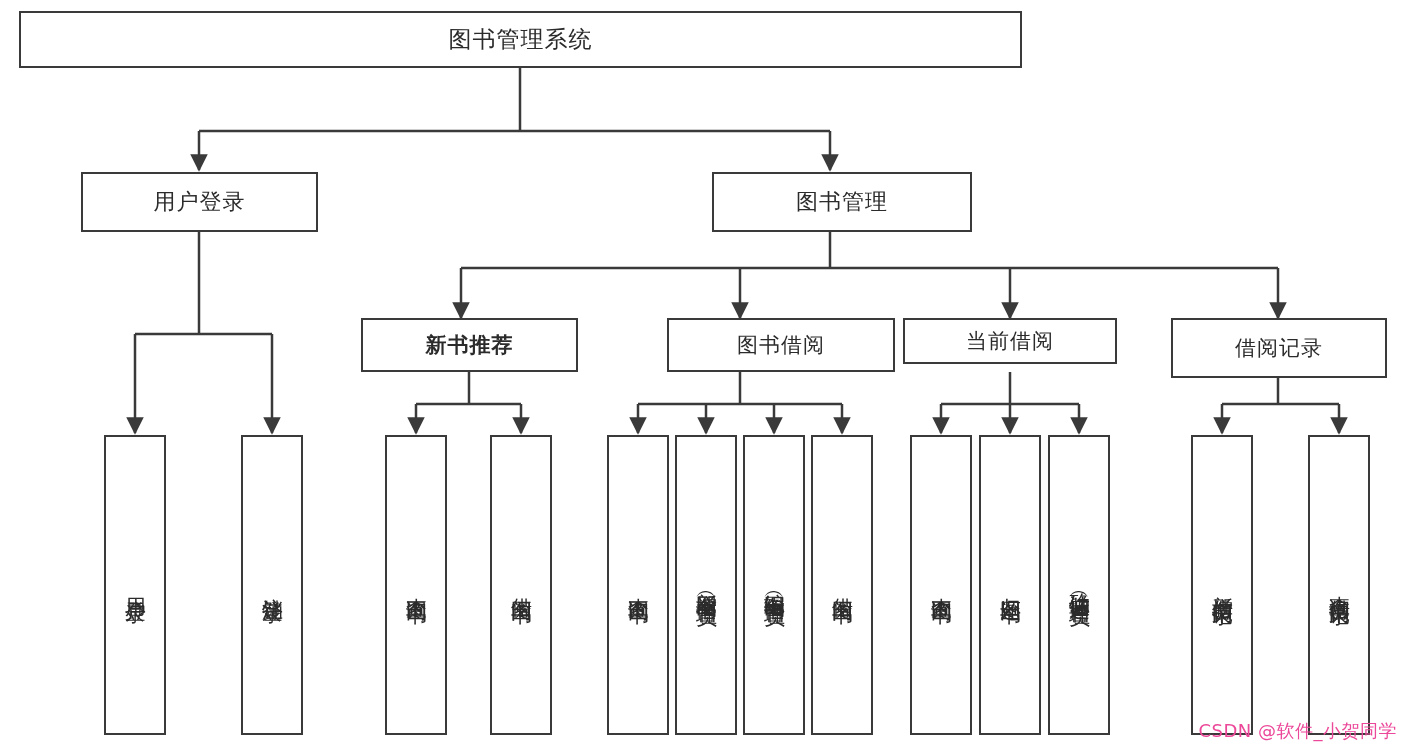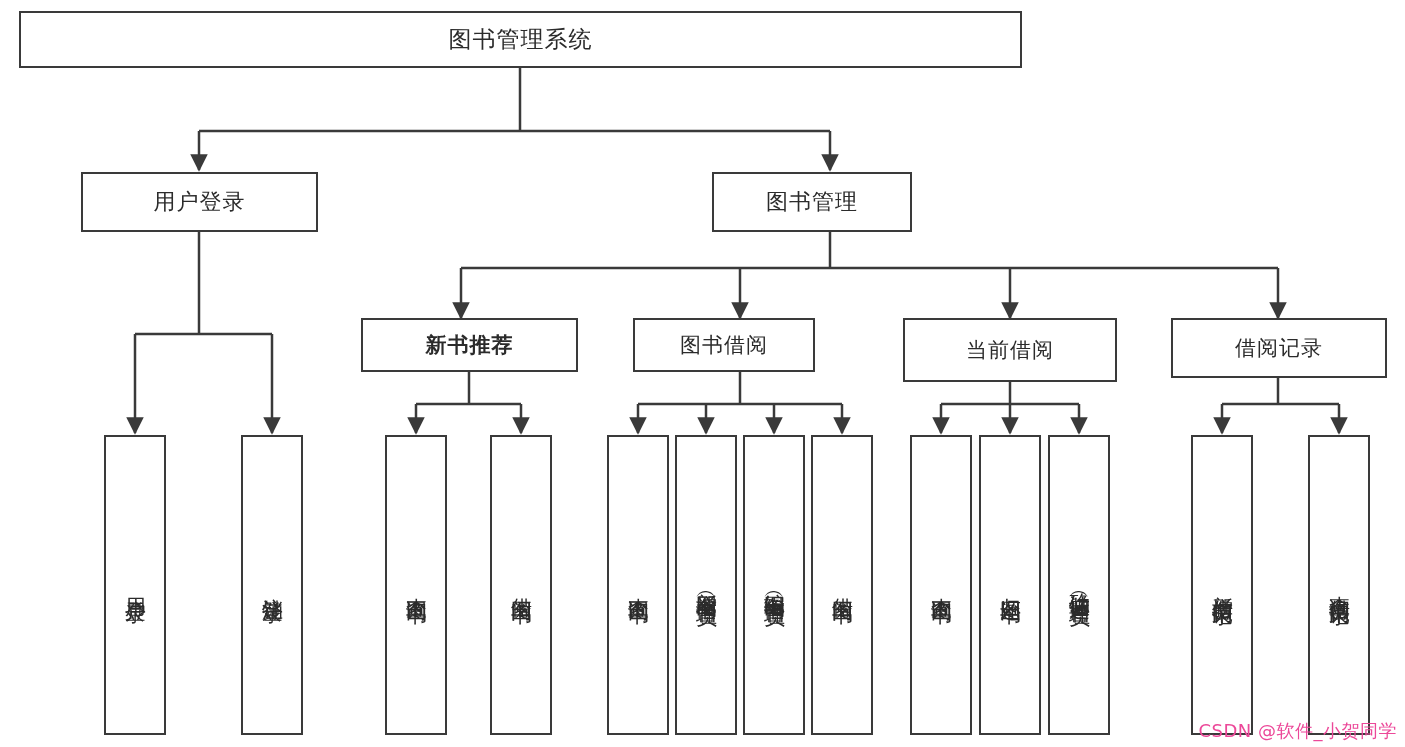--- a/index.html
+++ b/index.html
@@ -132,31 +132,31 @@
     </g>
   </svg>
 
   <div class="node root" style="left:19px; top:11px; width:1003px; height:57px;">
     <span class="htext">图书管理系统</span>
   </div>
 
   <div class="node lvl2" style="left:81px; top:172px; width:237px; height:60px;">
     <span class="htext">用户登录</span>
   </div>
-  <div class="node lvl2" style="left:712px; top:172px; width:200px; height:60px;">
+  <div class="node lvl2" style="left:712px; top:172px; width:260px; height:60px;">
     <span class="htext">图书管理</span>
   </div>
 
   <div class="node lvl3" style="left:361px; top:318px; width:217px; height:54px;font-weight:bold;">
     <span class="htext">新书推荐</span>
   </div>
-  <div class="node lvl3" style="left:633px; top:318px; width:182px; height:54px;">
+  <div class="node lvl3" style="left:667px; top:318px; width:228px; height:54px;">
     <span class="htext">图书借阅</span>
   </div>
-  <div class="node lvl3" style="left:903px; top:318px; width:214px; height:64px;">
+  <div class="node lvl3" style="left:903px; top:318px; width:214px; height:46px;">
     <span class="htext">当前借阅</span>
   </div>
   <div class="node lvl3" style="left:1171px; top:318px; width:216px; height:60px;">
     <span class="htext">借阅记录</span>
   </div>
 
   <div class="node leaf" style="left:104px; top:435px; width:62px; height:300px;">
     <span class="vtext">用户登录</span>
   </div>
   <div class="node leaf" style="left:241px; top:435px; width:62px; height:300px;">

